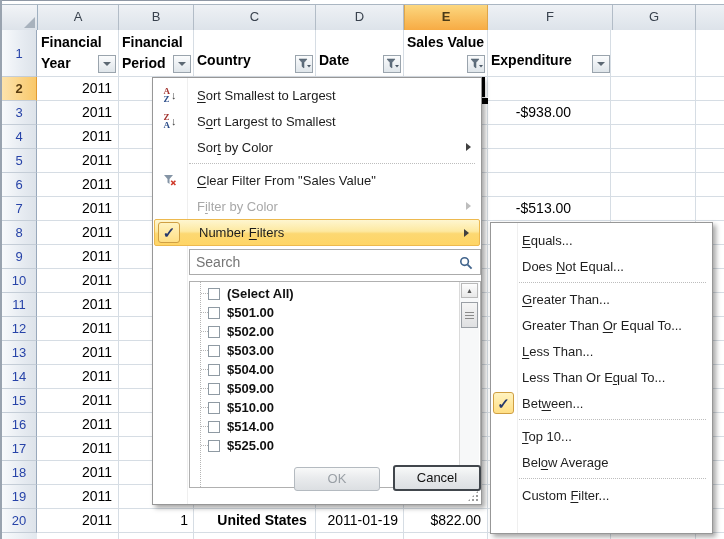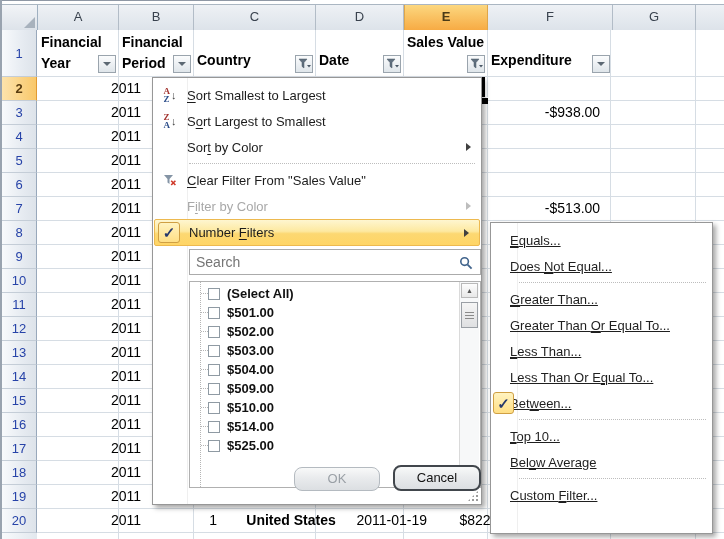--- a/index.html
+++ b/index.html
@@ -34,37 +34,37 @@
   .hcell{position:absolute;top:0;bottom:0;font-weight:bold;font-size:14px;color:#000;line-height:21px;padding:2px 0 0 4px;box-sizing:border-box;}
   .hcell.bottom{display:flex;align-items:flex-end;padding-bottom:5px;}
   .hc-a{left:0;width:81px;} .hc-b{left:81px;width:75px;} .hc-c{left:156px;width:122px;}
   .hc-d{left:278px;width:88px;} .hc-e{left:366px;width:84px;} .hc-f{left:450px;width:125px;}
   .fbtn{position:absolute;right:2px;bottom:3px;width:18px;height:18px;box-sizing:border-box;
     border:1px solid #9aa4ad;background:linear-gradient(180deg,#fbfcfd,#dfe5ea);
     display:flex;align-items:center;justify-content:center;}
   .darr{width:0;height:0;border-left:4px solid transparent;border-right:4px solid transparent;border-top:4px solid #5c6873;}
   .srows{position:absolute;left:0;top:47px;width:687px;}
   .srow{position:relative;height:24px;box-sizing:border-box;border-bottom:1px solid #d6dde4;}
-  .cell{position:absolute;top:0;height:23px;font-size:14px;color:#000;line-height:23px;box-sizing:border-box;margin-left:29px;}
+  .cell{position:absolute;top:0;height:23px;font-size:14px;color:#000;line-height:23px;box-sizing:border-box;}
   .c-a{left:0;width:81px;text-align:right;padding-right:6px;}
   .c-b{left:81px;width:75px;text-align:right;padding-right:5px;}
   .c-c{left:156px;width:122px;text-align:center;padding-left:16px;font-weight:bold;}
   .c-d{left:278px;width:88px;text-align:right;padding-right:5px;}
   .c-e{left:366px;width:84px;text-align:right;padding-right:6px;}
   .c-f{left:450px;width:125px;text-align:center;padding-right:12px;}
   .acell-r{position:absolute;left:482px;top:77px;width:3px;height:23px;background:#000;z-index:3;}
   .acell-h{position:absolute;left:481px;top:97px;width:6px;height:6px;background:#000;border-top:1px solid #fff;border-left:1px solid #fff;z-index:3;}
   
   .menu{position:absolute;left:152px;top:77px;width:330px;height:428px;background:#fff;
     border:1px solid #979797;box-sizing:border-box;z-index:5;box-shadow:3px 3px 5px rgba(0,0,0,.35);
     font-size:13px;color:#1c1c1c;padding-top:4px;}
   .gutline{position:absolute;left:34px;top:0;bottom:0;width:1px;background:#efefef;}
   .mi{position:relative;height:26px;display:flex;align-items:center;}
   .mi .ico{width:34px;display:flex;align-items:center;justify-content:center;flex-shrink:0;}
-  .mi .lbl{white-space:nowrap;}
+  .mi .lbl{margin-left:10px;white-space:nowrap;}
   .mi .lbl u{text-underline-offset:2px;}
   .mi.dis .lbl{color:#a8a8a8;}
   .sub{position:absolute;right:10px;width:0;height:0;border-top:4px solid transparent;border-bottom:4px solid transparent;border-left:5px solid #404040;}
   .sub.gray{border-left-color:#bdbdbd;}
   .msep{height:6px;border-bottom:1px dotted #bdbdbd;margin:0 6px 0 36px;transform:translateY(-3px);}
   .mi.hl{background:linear-gradient(180deg,#fef6d0,#fde9a0 45%,#fcd872 55%,#ffd565);
     border:1px solid #edb94f;border-radius:2px;margin:0 1px;height:25px;}
   .chbox{position:absolute;left:3px;top:2px;bottom:2px;width:22px;box-sizing:border-box;
     border:1px solid #cf9f43;border-radius:3px;background:linear-gradient(180deg,#fff3c0,#ffdf85);
     display:flex;align-items:center;justify-content:center;}
@@ -86,34 +86,34 @@
   .lv{font-size:13px;font-weight:bold;color:#111;white-space:nowrap;}
   
   .sbar{position:absolute;right:1px;top:0;bottom:0;width:19px;background:#f7f8f9;border-left:1px solid #dadada;}
   .sbtn{position:absolute;left:1px;width:17px;height:15px;box-sizing:border-box;border:1px solid #b9b9b9;
     background:linear-gradient(180deg,#fdfdfd,#e8e8e8);display:flex;align-items:center;justify-content:center;font-size:7px;color:#555;}
   .sbtn.up{top:1px;} .sbtn.down{bottom:1px;}
   .sthumb{position:absolute;left:1px;top:20px;width:17px;height:26px;box-sizing:border-box;border:1px solid #9a9fa5;
     background:linear-gradient(180deg,#f5f5f5,#dfe0e2);display:flex;align-items:center;justify-content:center;}
   .grip-lines{width:9px;height:7px;background:repeating-linear-gradient(180deg,#8a8a8a 0,#8a8a8a 1px,transparent 1px,transparent 3px);}
   
-  .btn{position:absolute;box-sizing:border-box;border:1px solid #8e979e;border-radius:8px;
+  .btn{position:absolute;box-sizing:border-box;border:1px solid #8e979e;border-radius:3px;
     background:linear-gradient(180deg,#f8f9f9,#e9ebed 45%,#dcdfe2);font-family:"Liberation Sans",sans-serif;font-size:13px;text-align:center;}
   .btn.ok{left:141px;top:389px;width:86px;height:24px;color:#9aa0a6;border-color:#b4bac0;line-height:22px;}
   .btn.cancel{left:240px;top:387px;width:88px;height:26px;color:#111;border:2px solid #41464c;line-height:22px;}
   .resize-grip{position:absolute;right:2px;bottom:2px;width:12px;height:12px;
     background-image:radial-gradient(#9b9b9b 35%,transparent 40%);background-size:4px 4px;
     clip-path:polygon(100% 0,100% 100%,0 100%);}
   
   .submenu{position:absolute;left:490px;top:222px;width:223px;height:312px;background:#fff;
     border:1px solid #979797;box-sizing:border-box;z-index:6;box-shadow:3px 3px 5px rgba(0,0,0,.35);
     font-size:13px;color:#1f1f1f;padding-top:4px;}
   .submenu .gutline{left:26px;}
   .smi{position:relative;height:26px;display:flex;align-items:center;}
-  .smi .lbl{margin-left:19px;white-space:nowrap;text-decoration:underline;}
+  .smi .lbl{margin-left:31px;white-space:nowrap;}
   .smi .lbl u{text-underline-offset:2px;}
   .ssep{height:6px;border-bottom:1px dotted #bdbdbd;margin:0 6px 0 28px;transform:translateY(-3px);}
   .smi .chbox{width:21px;left:2px;}
 </style>
 </head>
 <body>
 
 <div class="screen">
   <div class="top-strip">
       <div class="top-seg"></div>

